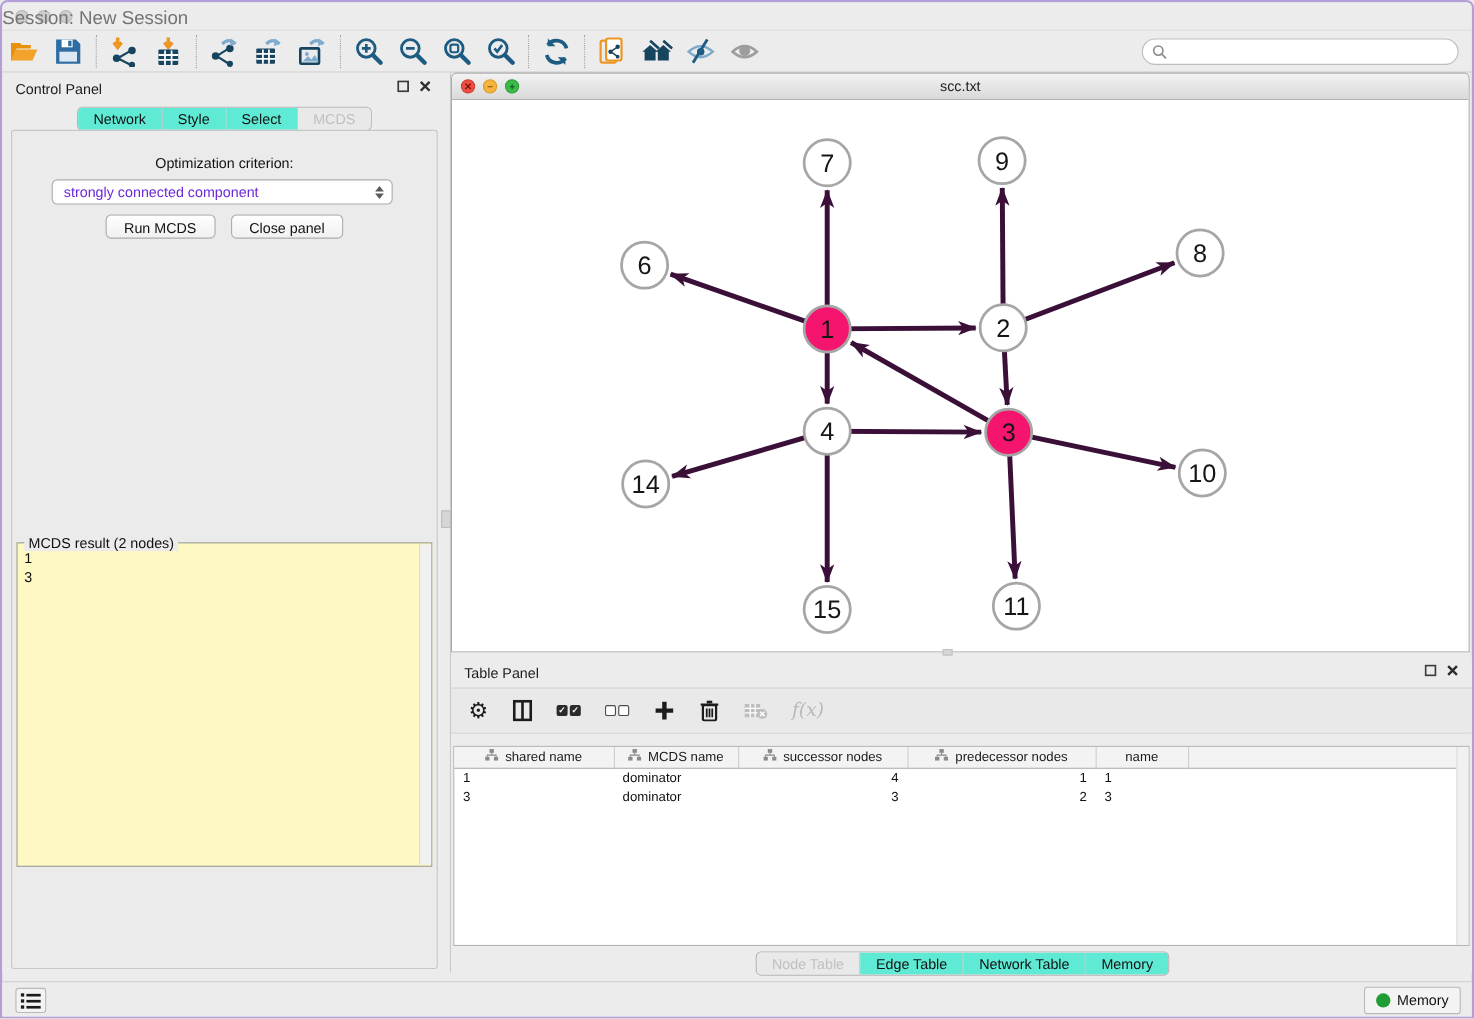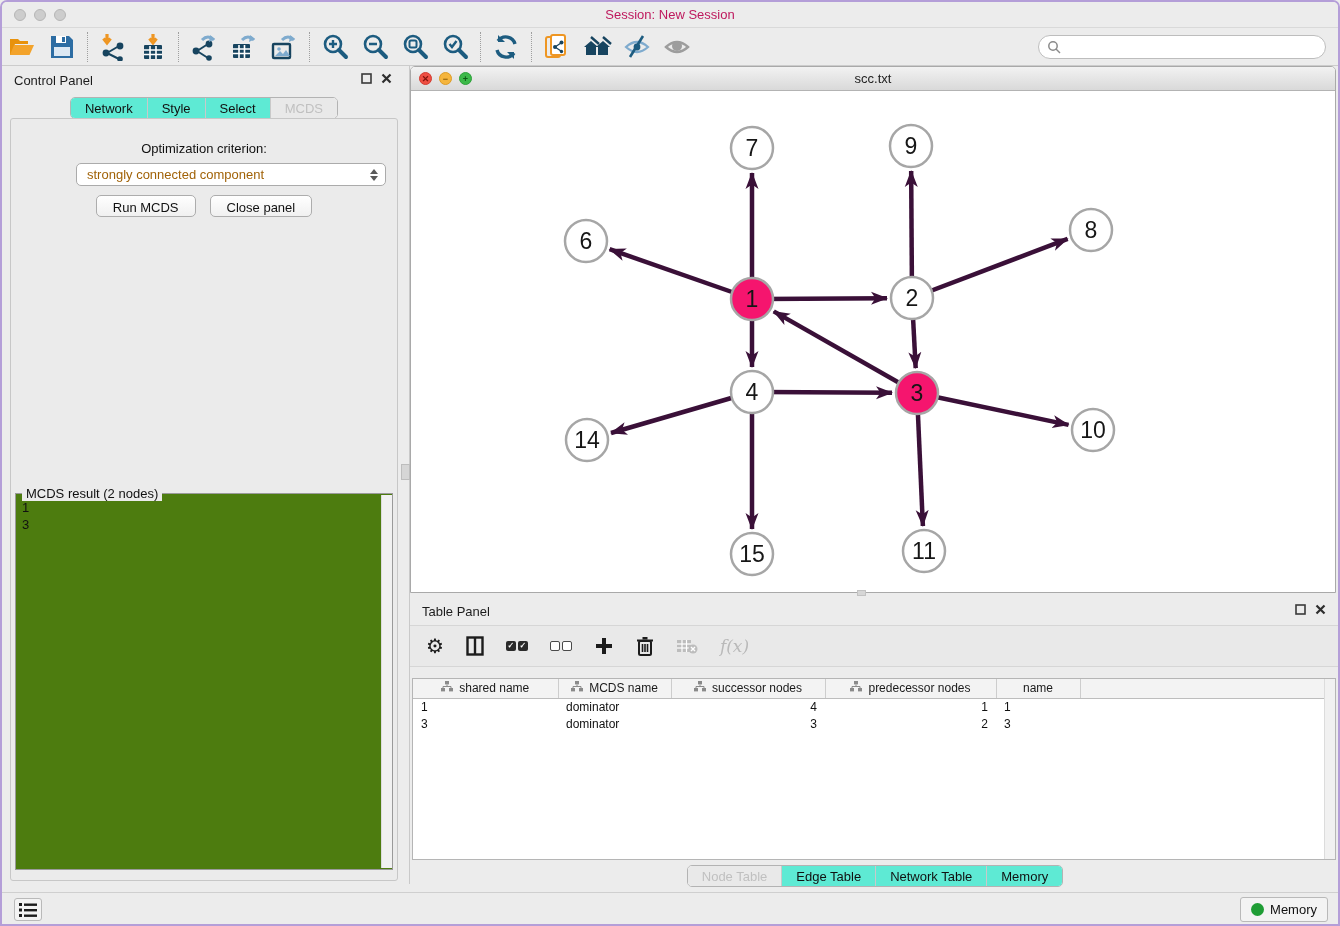--- a/index.html
+++ b/index.html
@@ -4,49 +4,49 @@
 <style>
   * { margin:0; padding:0; box-sizing:border-box; }
   html,body { width:1340px; height:926px; }
   body { font-family:"Liberation Sans", sans-serif; background:#ececec; position:relative; overflow:hidden; }
   .app { position:absolute; inset:0; border:2px solid #b49ed8; border-radius:7px 7px 0 0; background:#ececec; overflow:hidden; }
 
   
   .titlebar { position:absolute; left:0; top:0; width:100%; height:26px; background:#ececec; border-bottom:1px solid #d9d9d9; }
   .traffic { position:absolute; top:7px; width:12px; height:12px; border-radius:50%; background:#cdcdcd; border:1px solid #b6b6b6; }
   .t1{left:12px;} .t2{left:32px;} .t3{left:52px;}
-  .title-text { position:absolute; width:100%; top:5px; text-align:center; font-size:13px; color:#be185d; }
+  .title-text { position:absolute; width:100%; top:5px; font-size:17px; color:#737373; }
 
   
   .toolbar { position:absolute; left:0; top:26px; width:100%; height:38px; background:#ececec; border-bottom:1px solid #cccccc; display:flex; align-items:center; }
   .tb-btn { width:40px; height:32px; display:flex; align-items:center; justify-content:center; flex:0 0 auto; }
   .tb-sep { width:1px; height:30px; border-left:1px dotted #9f9f9f; margin:0 5px; flex:0 0 auto; }
   .search-wrap { position:absolute; right:12px; top:7px; width:288px; height:24px; background:#fff; border:1px solid #bdbdbd; border-radius:12px; display:flex; align-items:center; padding-left:8px; }
   .search-wrap input { border:none; outline:none; background:transparent; font-size:13px; width:250px; color:#333; }
 
   
   .control-panel { position:absolute; left:0; top:64px; width:404px; height:818px; background:#ececec; }
   .panel-head { position:absolute; left:0; top:0; width:100%; height:28px; }
   .panel-head .pt { position:absolute; left:12px; top:7px; font-size:13px; color:#1c1c1c; }
   .ph-icons { position:absolute; right:14px; top:7px; display:flex; gap:9px; }
   .cp-tabs { position:absolute; left:0; top:31px; width:100%; display:flex; justify-content:center; }
   .tabset { display:flex; border:1px solid #b3b3b3; border-radius:5px; overflow:hidden; background:#fff; height:22px; }
   .tabset .tab { padding:3px 14px 0 14px; font-size:13px; color:#111; border-right:1px solid #c9c9c9; background:#5eead4; cursor:default; }
   .tabset .tab:last-child { border-right:none; }
   .tabset .tab.active { background:#e9e9e9; color:#c0c0c0; }
   .cp-body { position:absolute; left:8px; top:52px; width:388px; height:763px; border:1px solid #c7c7c7; border-radius:3px; background:#ebebeb; }
   .opt-label { position:absolute; width:100%; top:22px; text-align:center; font-size:13px; color:#111; }
-  .dropdown { position:absolute; left:36px; top:44px; width:310px; height:23px; background:#fff; border:1px solid #ababab; border-radius:5px; font-size:13px; color:#a16207; display:flex; align-items:center; padding-left:10px;margin-left:29px; }
+  .dropdown { position:absolute; left:36px; top:44px; width:310px; height:23px; background:#fff; border:1px solid #ababab; border-radius:5px; font-size:13px; color:#6d28d9; display:flex; align-items:center; padding-left:10px; }
   .dd-stepper { position:absolute; right:6px; top:3px; width:11px; height:16px; display:flex; flex-direction:column; align-items:center; justify-content:center; gap:2px; }
   .dd-stepper i { width:0; height:0; border-left:4px solid transparent; border-right:4px solid transparent; }
   .dd-up { border-bottom:5px solid #5a5a5a; }
   .dd-dn { border-top:5px solid #5a5a5a; }
   .cp-buttons { position:absolute; left:0; top:76px; width:100%; display:flex; justify-content:center; gap:14px; }
   .btn { height:22px; padding:2px 16px 0 16px; font-size:13px; color:#111; background:linear-gradient(#ffffff,#f0f0f0); border:1px solid #adadad; border-radius:5px;text-align:right; }
-  .mcds-fieldset { position:absolute; left:4px; top:374px; width:378px; height:377px; border:1px solid #9a9a9a; background:#4d7c0f; }
+  .mcds-fieldset { position:absolute; left:4px; top:374px; width:378px; height:295px; border:1px solid #9a9a9a; background:#fef9c3; }
   .mcds-legend { position:absolute; left:6px; top:-8px; background:#ebebeb; padding:0 4px; font-size:13px; color:#111; }
   .mcds-lines { position:absolute; left:0; top:2px; width:calc(100% - 11px); height:calc(100% - 4px); font-size:13px; color:#111; padding:3px 6px; line-height:17px; overflow:hidden; }
   .mcds-scroll { position:absolute; right:0; top:1px; width:11px; height:calc(100% - 2px); background:#f1f1f1; border-left:1px solid #dcdcdc; }
 
   
   .v-divider { position:absolute; left:404px; top:64px; width:4px; height:818px; background:#ececec; border-right:1px solid #c9c9c9; }
   .v-handle { position:absolute; left:399px; top:462px; width:9px; height:16px; background:#d6d6d6; border:1px solid #bdbdbd; }
   .h-handle { position:absolute; left:855px; top:588px; width:9px; height:6px; background:#d6d6d6; border:1px solid #c2c2c2; }
 
   

